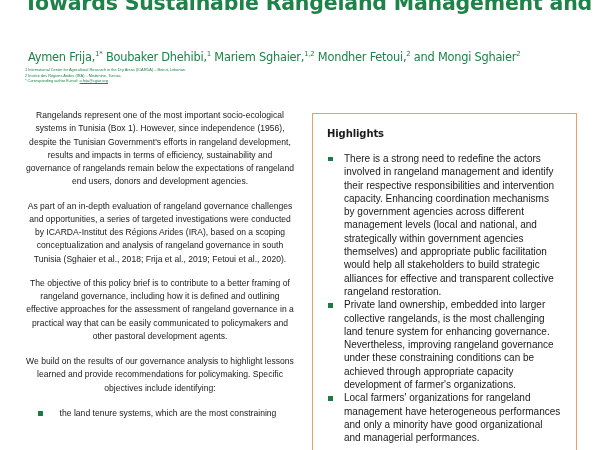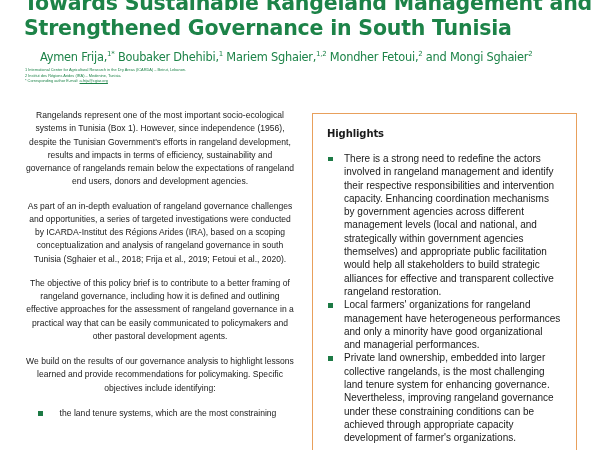--- a/index.html
+++ b/index.html
@@ -38,21 +38,21 @@
     font-size: 20.5px;
     line-height: 25px;
     letter-spacing: -0.2px;
     margin: 0;
     white-space: nowrap;
   }
   .doc-title .line2 { display: block; }
 
   .byline {
     position: absolute;
-    left: 40px;
+    left: 28px;
     top: 47px;
     width: 556px;
     color: #1d8348;
     font-family: "DejaVu Sans", sans-serif;
     font-size: 11.4px;
     line-height: 14px;
     letter-spacing: -0.25px;
     white-space: nowrap;
   }
   .byline sup { font-size: 7px; vertical-align: super; }
@@ -150,21 +150,20 @@
   }
 </style>
 </head>
 <body>
 
 <div class="page">
 
   <div class="title-block">
     <h1 class="doc-title">
       <span class="line1">Towards Sustainable Rangeland Management and</span>
-      <span class="line2">Strengthened Governance in South Tunisia</span>
     </h1>
   </div>
 
   <div class="byline">
     <span>Aymen Frija,<sup>1*</sup> Boubaker Dhehibi,<sup>1</sup> Mariem Sghaier,<sup>1,2</sup> Mondher Fetoui,<sup>2</sup> and Mongi Sghaier<sup>2</sup></span>
   </div>
 
   <div class="affiliations">
     <div>1 International Center for Agricultural Research in the Dry Areas (ICARDA) – Beirut, Lebanon.</div>
     <div>2 Institut des Régions Arides (IRA) – Medenine, Tunisia.</div>
@@ -189,22 +188,22 @@
 
   <div class="highlights-box">
     <div class="highlights-title">Highlights</div>
     <ul class="hl-bullets">
       <li>
         <span class="sq"></span>
         <span>There is a strong need to redefine the actors involved in rangeland management and identify their respective responsibilities and intervention capacity. Enhancing coordination mechanisms by government agencies across different management levels (local and national, and strategically within government agencies themselves) and appropriate public facilitation would help all stakeholders to build strategic alliances for effective and transparent collective rangeland restoration.</span>
       </li>
       <li>
         <span class="sq"></span>
+        <span>Private land ownership, embedded into larger collective rangelands, is the most challenging land tenure system for enhancing governance. Nevertheless, improving rangeland governance under these constraining conditions can be achieved through appropriate capacity development of farmer's organizations.</span>
+      </li>
+      <li>
+        <span class="sq"></span>
         <span>Local farmers' organizations for rangeland management have heterogeneous performances and only a minority have good organizational and managerial performances.</span>
       </li>
-      <li>
-        <span class="sq"></span>
-        <span>Private land ownership, embedded into larger collective rangelands, is the most challenging land tenure system for enhancing governance. Nevertheless, improving rangeland governance under these constraining conditions can be achieved through appropriate capacity development of farmer's organizations.</span>
-      </li>
     </ul>
   </div>
 
 </div>
 
 </body></html>

